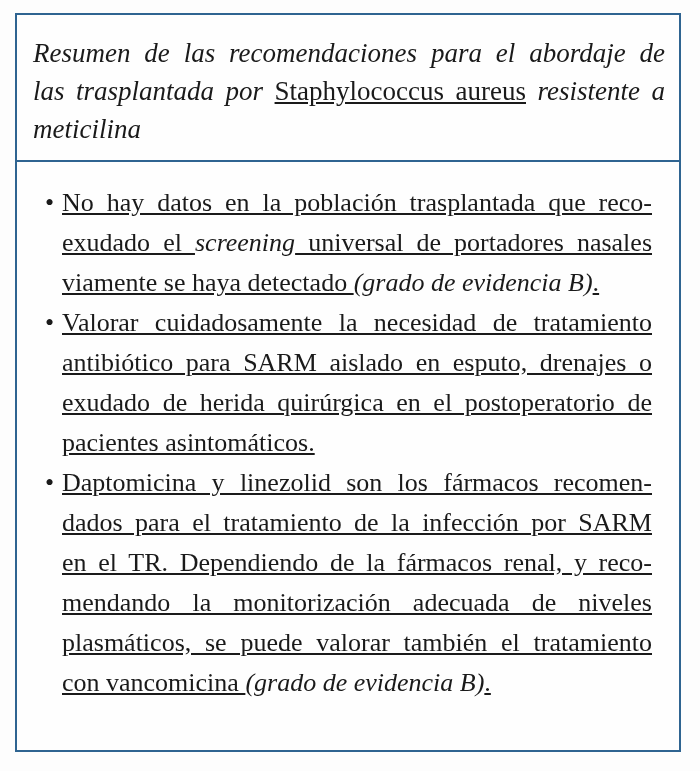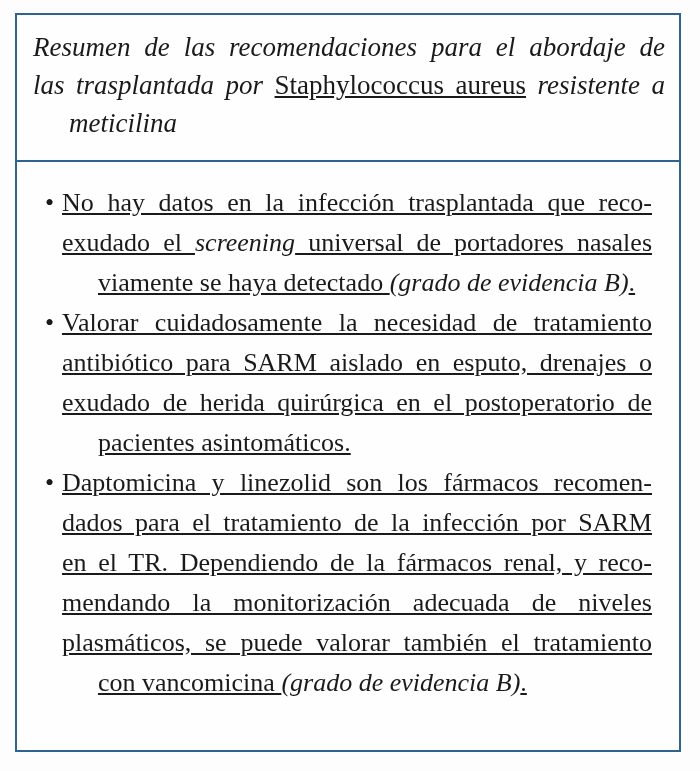--- a/index.html
+++ b/index.html
@@ -18,21 +18,21 @@
   }
   .panel{
     position:absolute;
     left:15px; top:13px;
     width:666px; height:739px;
     border:2px solid var(--accent);
     background:var(--paper);
   }
   .panel-header{
     height:145px;
-    padding:13px 14px 0 16px;
+    padding:19px 14px 0 16px;
     font-size:27px;
     line-height:38px;
     font-style:italic;
   }
   .divider{
     height:2px;
     background:var(--accent);
   }
   .rec-list{
     list-style:none;
@@ -46,39 +46,38 @@
     left:-17px; top:0;
     line-height:40px;
     font-size:26px;
   }
   .tline{
     text-align:justify;
     text-align-last:justify;
   }
   .tline.lastline{
     text-align-last:left;
-    margin-left:36px;
   }
   .it{font-style:italic;}
   .rm{font-style:normal;text-decoration:underline;}
 </style>
 </head>
 <body>
 
 <main class="panel">
   <header class="panel-header" id="title-container">
       <div class="tline"><span class="it">Resumen de las recomendaciones para el abordaje de</span></div>
       <div class="tline"><span class="it">las trasplantada por </span><span class="rm">Staphylococcus aureus</span><span class="it"> resistente a</span></div>
       <div class="tline lastline"><span class="it">meticilina</span></div>
     </header>
   <div class="divider"></div>
   <ul class="rec-list" id="rec-list">
       <li class="rec-item">
         <span class="bullet">•</span>
-        <div class="tline"><span class="rm">No hay datos en la infección trasplantada que reco-</span></div>
+        <div class="tline"><span class="rm">No hay datos en la población trasplantada que reco-</span></div>
         <div class="tline"><span class="rm">exudado el </span><span class="it">screening</span><span class="rm"> universal de portadores nasales</span></div>
         <div class="tline lastline"><span class="rm">viamente se haya detectado </span><span class="it">(grado de evidencia B)</span><span class="rm">.</span></div>
       </li>
       <li class="rec-item">
         <span class="bullet">•</span>
         <div class="tline"><span class="rm">Valorar cuidadosamente la necesidad de tratamiento</span></div>
         <div class="tline"><span class="rm">antibiótico para SARM aislado en esputo, drenajes o</span></div>
         <div class="tline"><span class="rm">exudado de herida quirúrgica en el postoperatorio de</span></div>
         <div class="tline lastline"><span class="rm">pacientes asintomáticos.</span></div>
       </li>

